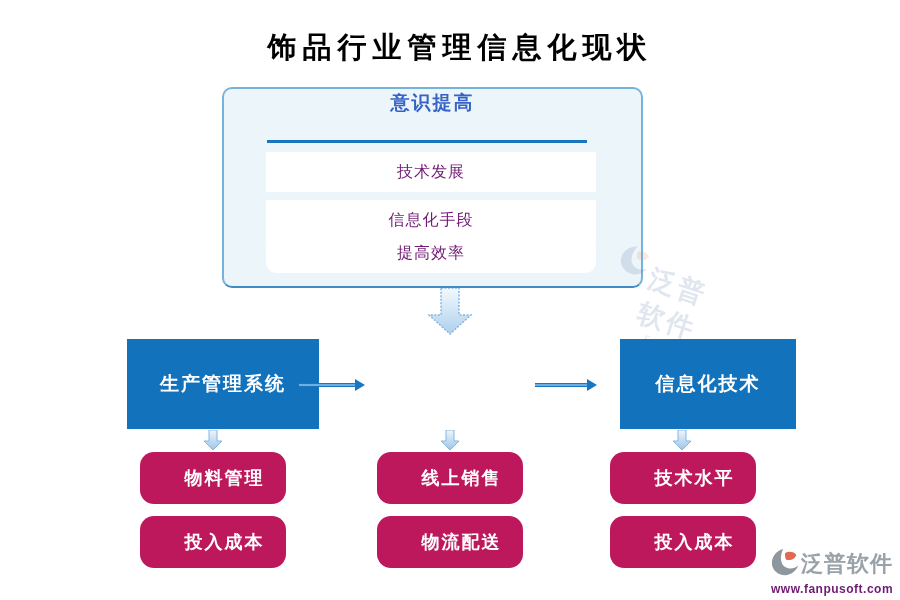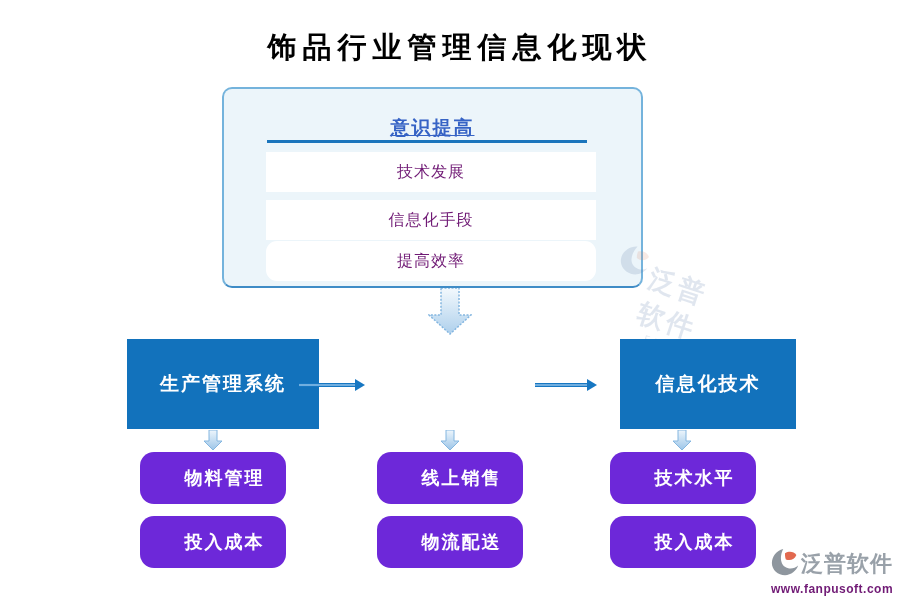--- a/index.html
+++ b/index.html
@@ -30,49 +30,48 @@
   .panel {
     position: absolute;
     left: 222px; top: 87px;
     width: 421px; height: 201px;
     background: #ecf5fa;
     border: 2px solid #74b3dc;
     border-bottom-color: #3f8cc6;
     border-radius: 10px;
   }
   .panel-header {
-    margin-top: 26px;
+    margin-top: 1px;
     text-align: center;
     font-family: "Liberation Serif", "DejaVu Serif", serif;
     font-weight: bold;
     font-size: 19px;
     letter-spacing: 2px;
     color: #3663c5;
-    text-decoration: underline;
   }
   .panel-underline {
     position: absolute;
     left: 43px; top: 51px;
     width: 320px; height: 3px;
     background: #1b75bc;
   }
   .panel-row {
     position: absolute;
     left: 42px;
     width: 330px; height: 40px;
     background: #ffffff;
     display: flex; align-items: center; justify-content: center;
     font-family: "Liberation Serif", "DejaVu Serif", serif;
     font-size: 16px;
     letter-spacing: 1px;
     color: #701a75;
   }
   .panel-row.r0 { top: 63px; }
   .panel-row.r1 { top: 111px; }
-  .panel-row.r2 { top: 152px; border-radius: 11px; }
+  .panel-row.r2 { top: 144px; border-radius: 11px; }
 
   
   .watermark {
     position: absolute;
     left: 383px; top: 168px;
     display: flex; align-items: flex-start;
     transform: rotate(18deg);
     opacity: 0.18;
     pointer-events: none;
   }
@@ -97,21 +96,21 @@
     display: flex; align-items: center; justify-content: center;
     font-weight: bold; font-size: 19px; letter-spacing: 2px;
   }
   .main-box.c0 { left: 127px; width: 192px; }
   .main-box.c1 { left: 364px; width: 172px; }
   .main-box.c2 { left: 596px; width: 176px; margin-left: 24px; }
 
   .sub-box {
     position: absolute;
     width: 146px; height: 52px;
-    background: #6d28d9;
+    background: #be185d;
     border-radius: 14px;
     color: #ffffff;
     display: flex; align-items: center; justify-content: center;
     font-weight: bold; font-size: 18px; letter-spacing: 2px; padding-left: 23px;
   }
   .sub-box.c0 { left: 140px; }
   .sub-box.c1 { left: 377px; }
   .sub-box.c2 { left: 610px; }
   .sub-box.r0 { top: 452px; }
   .sub-box.r1 { top: 516px; }

